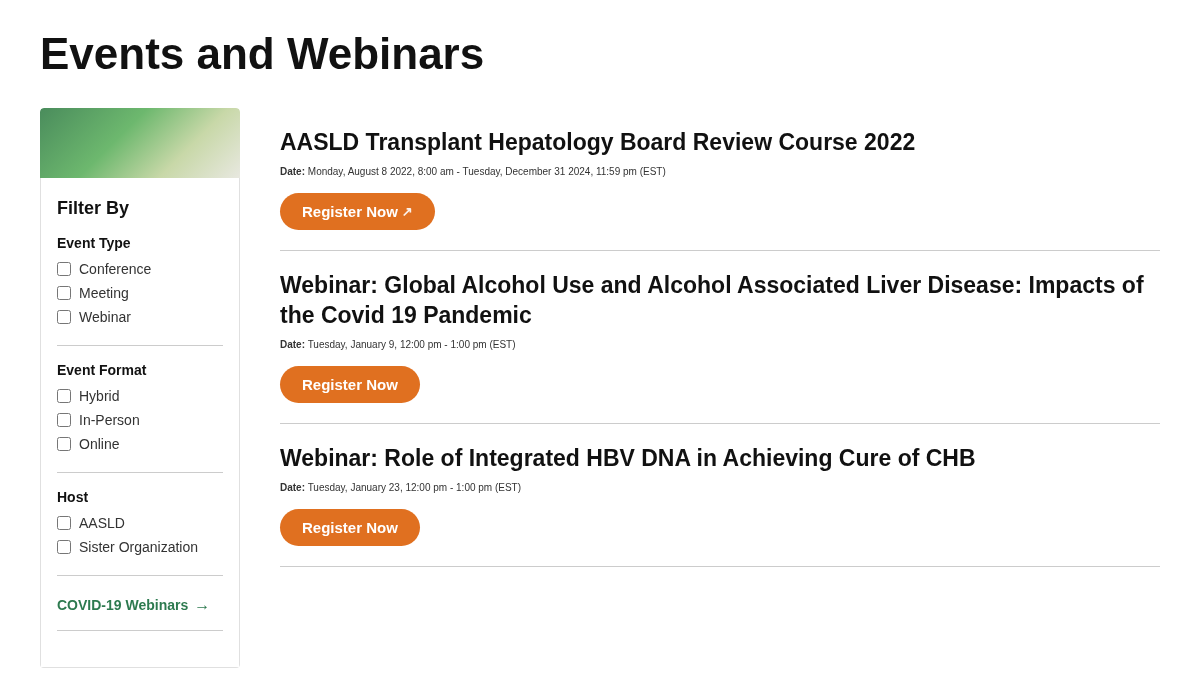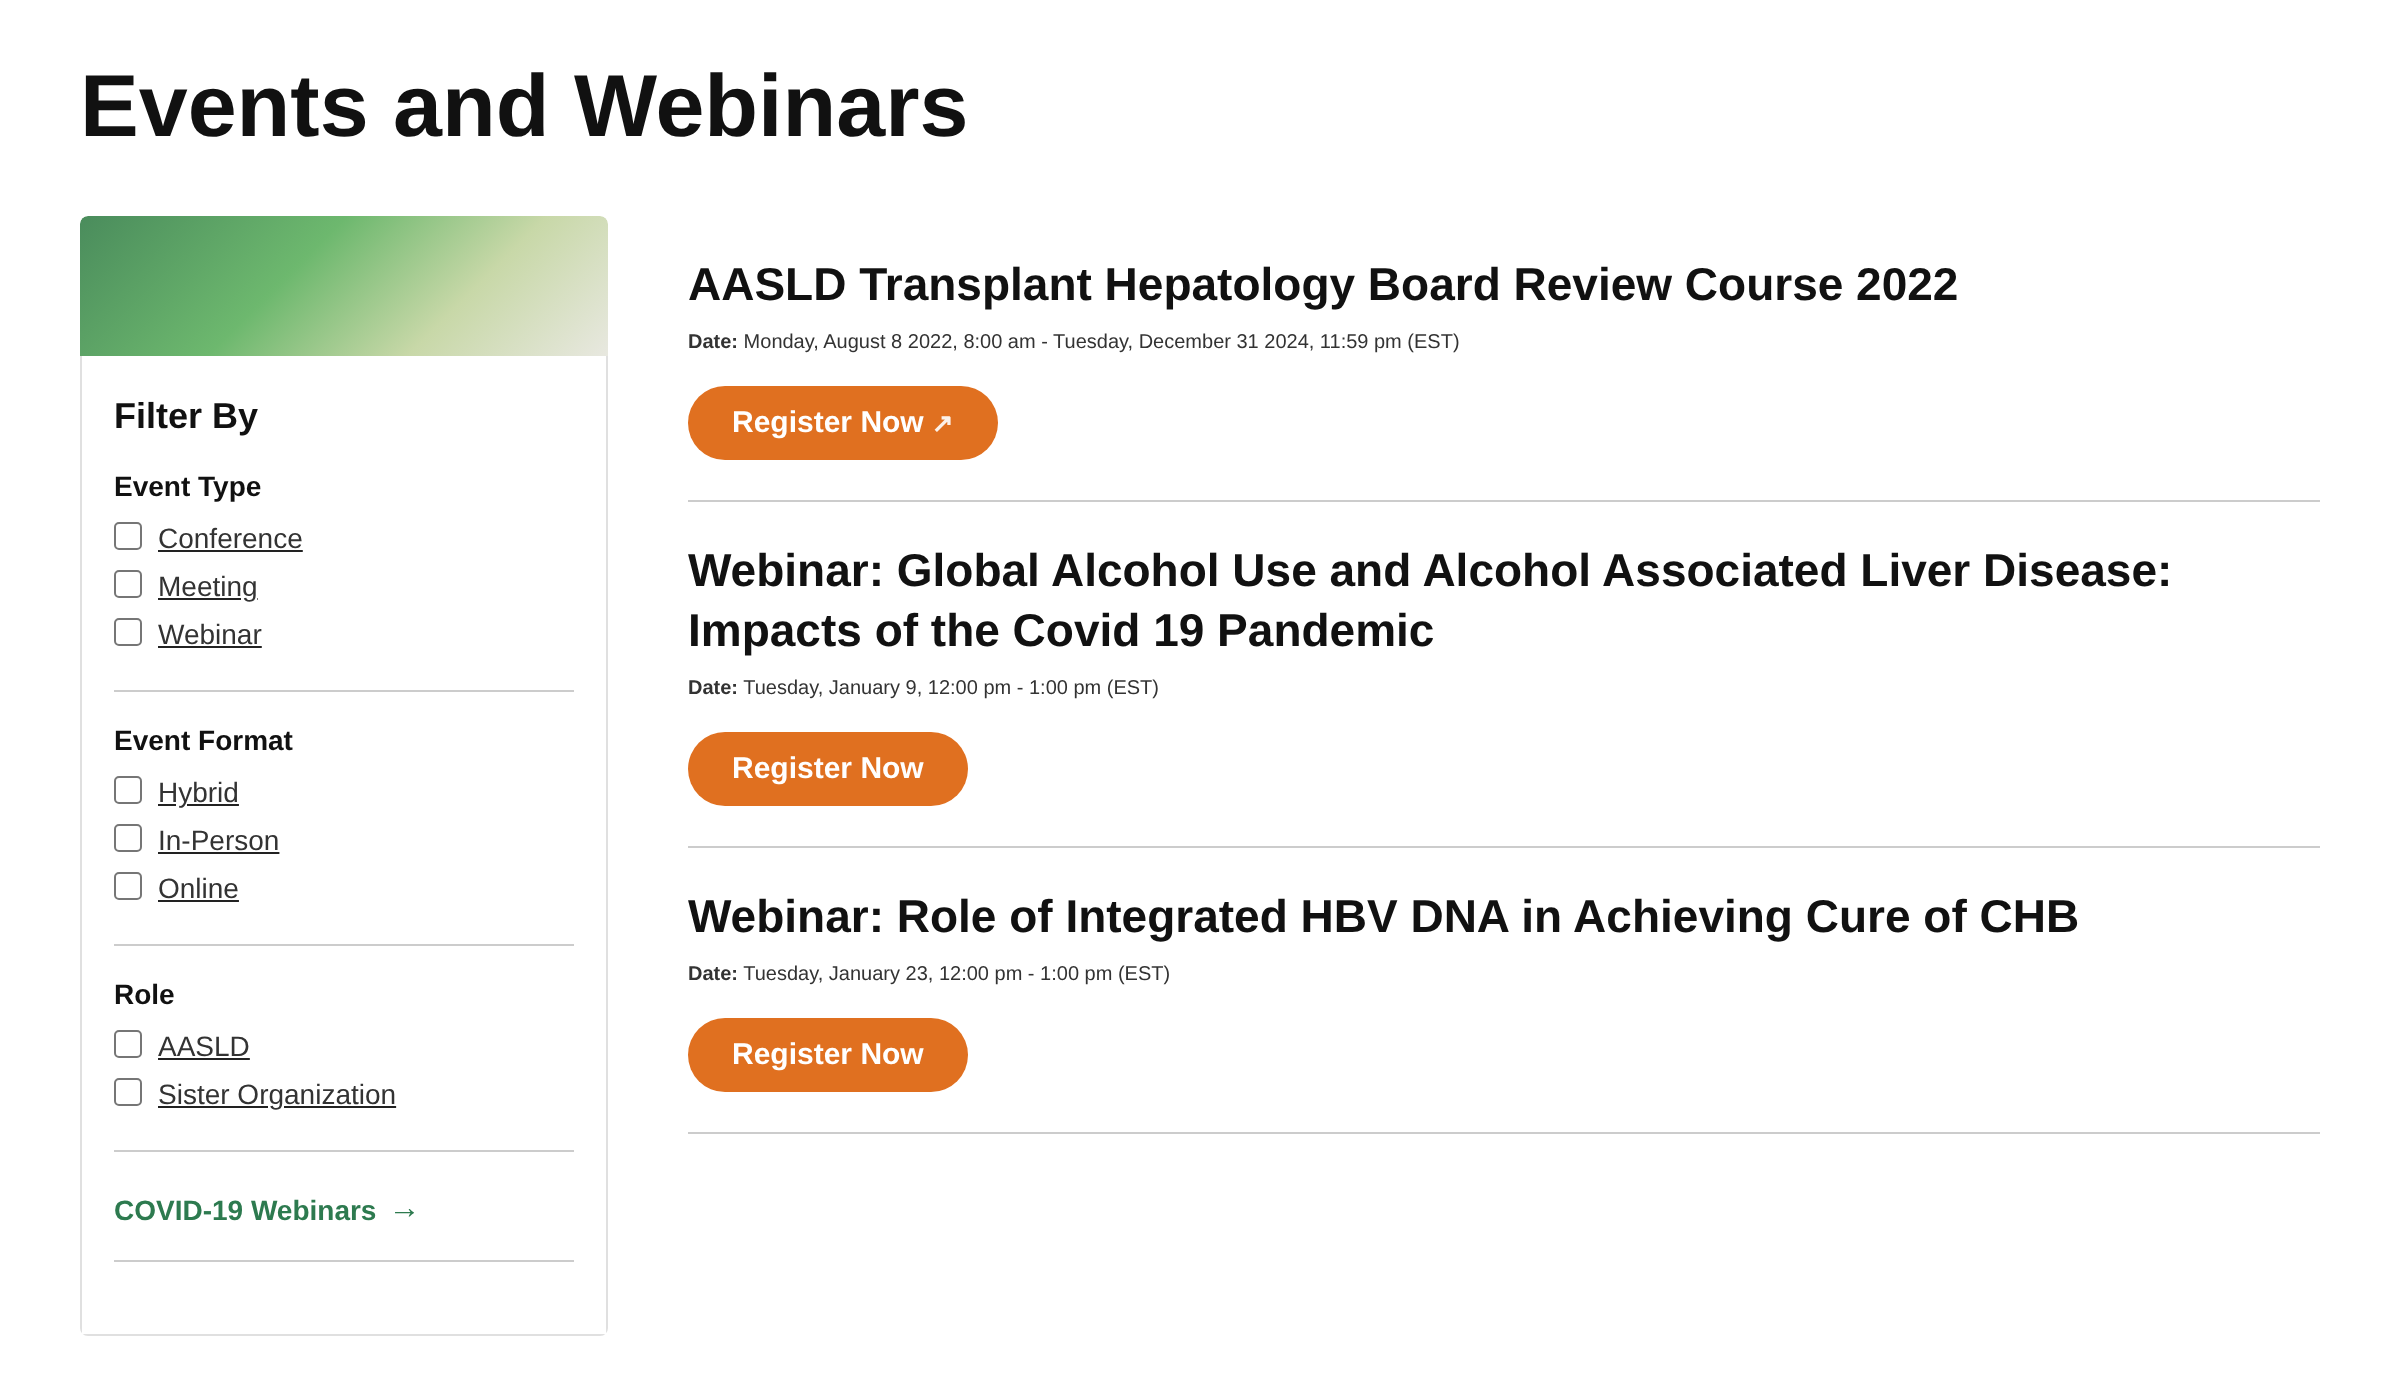--- a/index.html
+++ b/index.html
@@ -26,21 +26,21 @@
     }
 
     .main-layout {
       display: flex;
       gap: 40px;
       align-items: flex-start;
     }
 
     
     .sidebar {
-      width: 264px;
+      width: 200px;
       flex-shrink: 0;
       border-radius: 4px;
       overflow: hidden;
     }
 
     .sidebar-header-img {
       width: 100%;
       height: 70px;
       background: linear-gradient(135deg, #4a8c5c 0%, #6db86e 40%, #c8d8a8 70%, #e8e8e0 100%);
       border-radius: 4px 4px 0 0;
@@ -72,24 +72,24 @@
     }
 
     .filter-divider {
       border: none;
       border-top: 1px solid #ccc;
       margin: 16px 0;
     }
 
     .checkbox-item {
       display: flex;
+      align-items: center;
       gap: 8px;
       margin-bottom: 8px;
       cursor: pointer;
-      text-decoration: underline;
     }
 
     .checkbox-item input[type="checkbox"] {
       width: 14px;
       height: 14px;
       cursor: pointer;
       accent-color: #2d6a4f;
     }
 
     .checkbox-label {
@@ -207,21 +207,21 @@
         </label>
         <label class="checkbox-item">
           <input type="checkbox" style="">
           <span class="checkbox-label">Online</span>
         </label>
       </div>
 
       <hr class="filter-divider">
 
       <div class="filter-section">
-        <div class="filter-section-label">Role</div>
+        <div class="filter-section-label">Host</div>
         <label class="checkbox-item">
           <input type="checkbox" style="">
           <span class="checkbox-label">AASLD</span>
         </label>
         <label class="checkbox-item">
           <input type="checkbox" style="">
           <span class="checkbox-label">Sister Organization</span>
         </label>
       </div>
 

